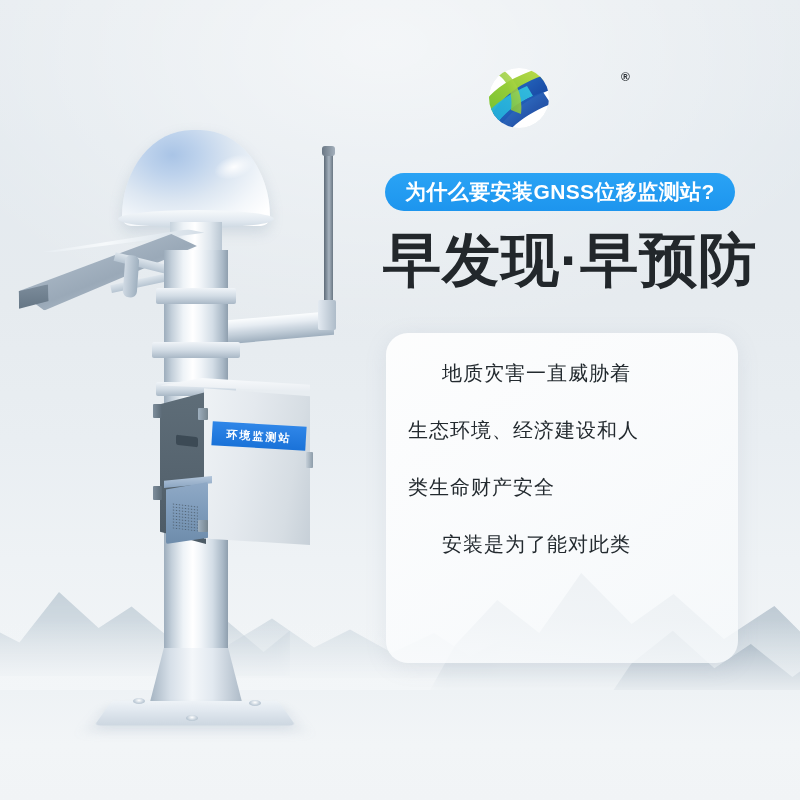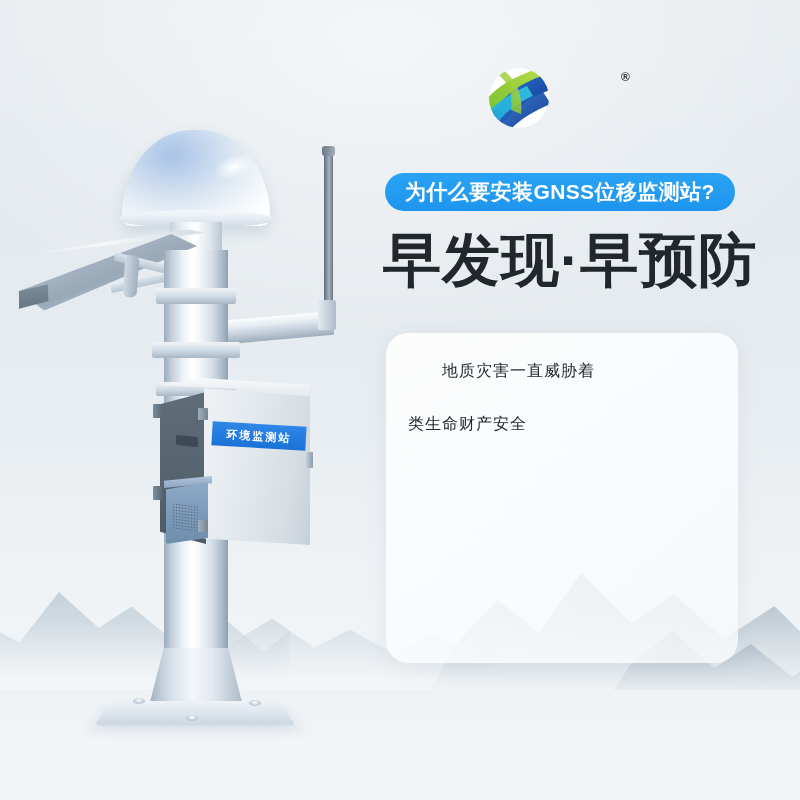--- a/index.html
+++ b/index.html
@@ -395,21 +395,21 @@
     position: absolute;
     left: 386px; top: 333px;
     width: 352px; height: 330px;
     border-radius: 22px;
     background: linear-gradient(150deg, rgba(255,255,255,0.90) 0%, rgba(252,253,254,0.86) 45%, rgba(246,249,251,0.82) 100%);
     box-shadow: 0 4px 22px rgba(120,140,160,0.13);
     padding: 30px 22px 24px 22px;
     box-sizing: border-box;
   }
   .card-line {
-    font-size: 16px;
+    font-size: 20px;
     color: #232a2f;
     line-height: 1;
     margin-bottom: 37px;
     white-space: nowrap;
     letter-spacing: 1px;
   }
   .card-line.indent { padding-left: 34px; }
   .card-line:last-child { margin-bottom: 0; }
 </style>
 </head>
@@ -511,16 +511,18 @@
   <div class="logo-reg">®</div>
 
   <div class="badge">
     <span>为什么要安装GNSS位移监测站?</span>
   </div>
 
   <div class="headline">早发现·早预防</div>
 
   <div class="card">
     <div class="card-line indent">地质灾害一直威胁着</div>
+    <div class="card-line">生态环境、经济建设和人</div>
     <div class="card-line">类生命财产安全</div>
+    <div class="card-line indent">安装是为了能对此类</div>
   </div>
 
 </div>
 
 </body></html>

